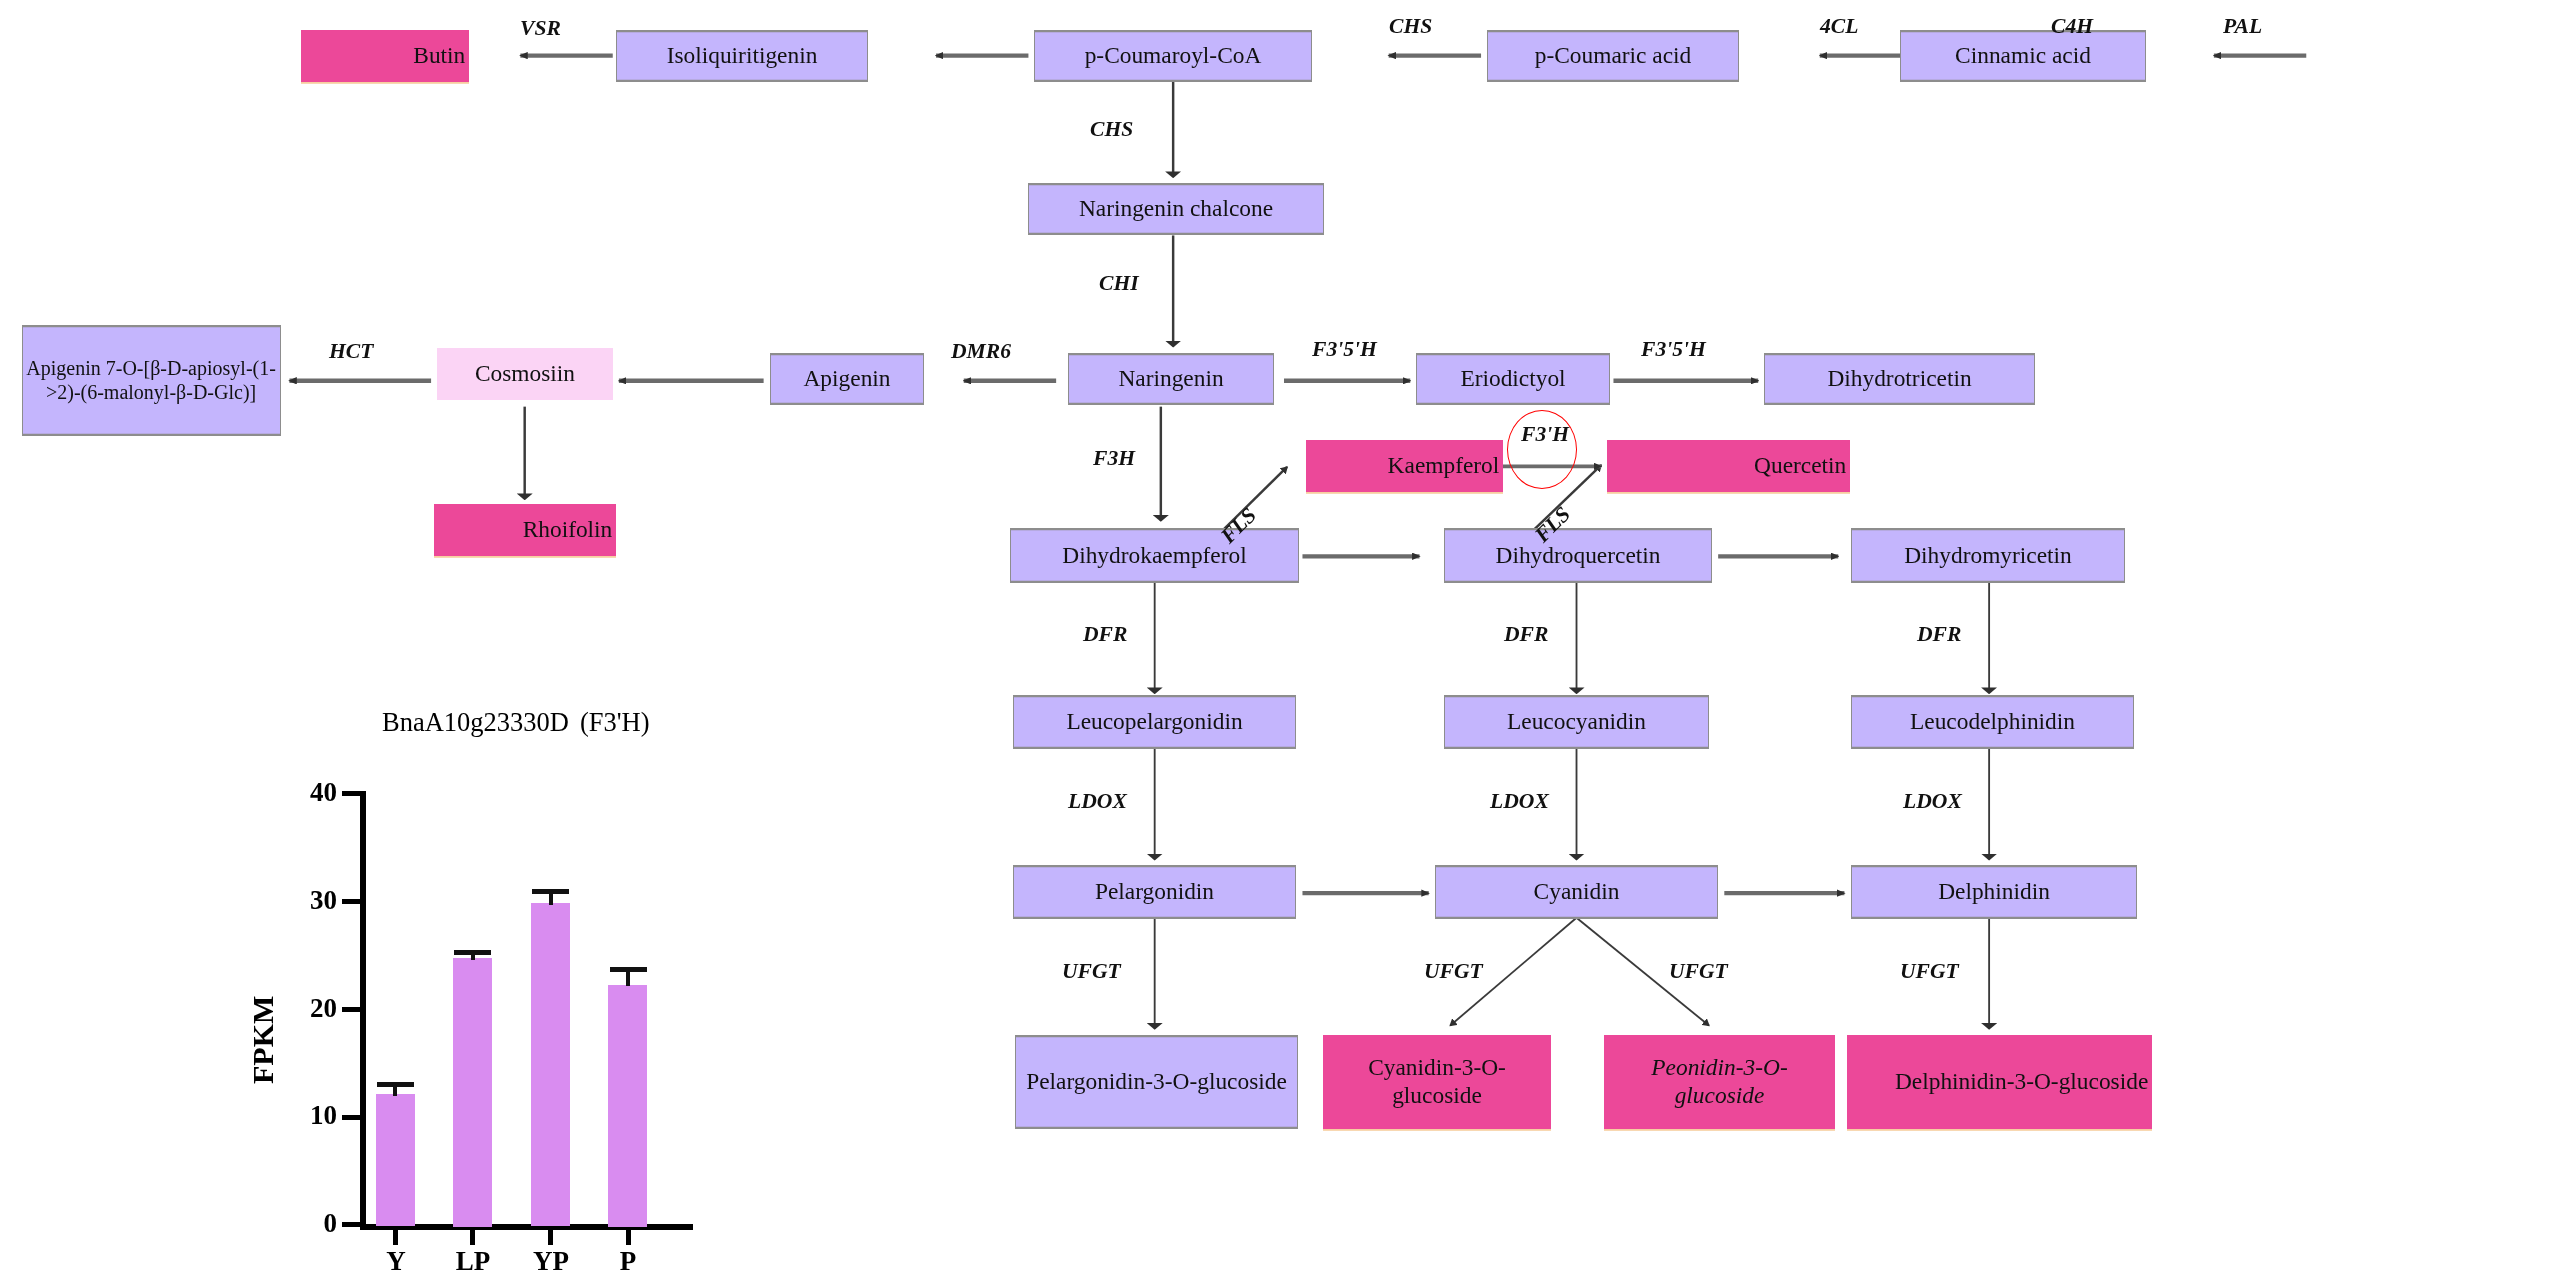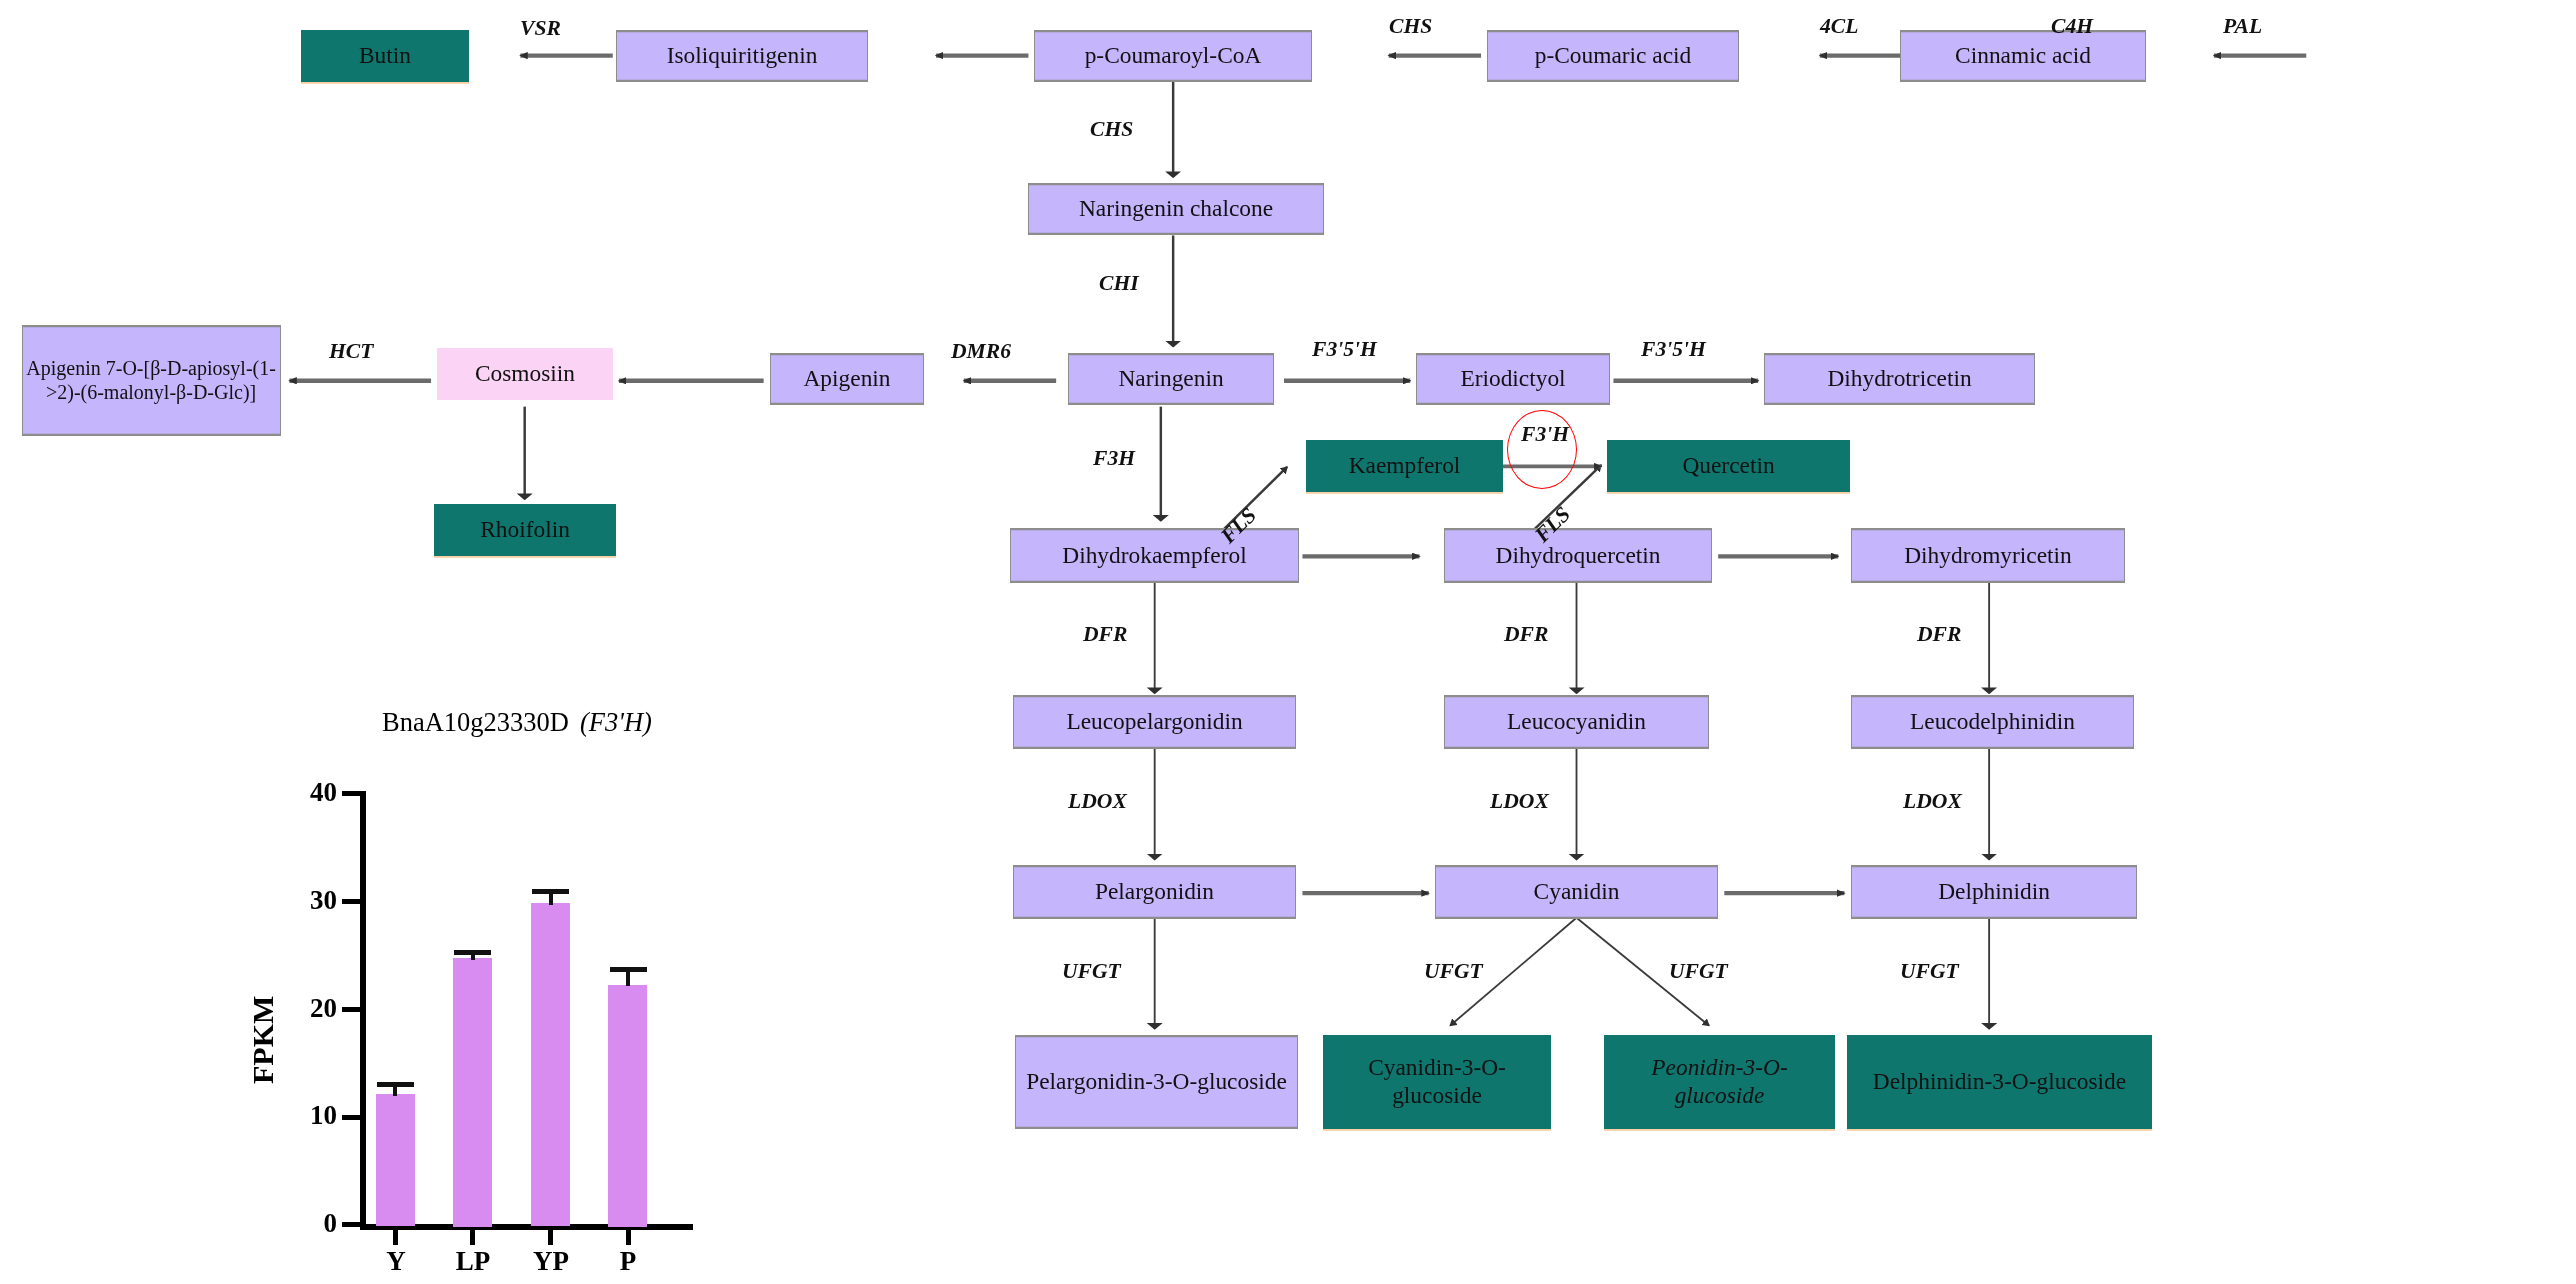--- a/index.html
+++ b/index.html
@@ -17,23 +17,24 @@
     font-family:"Liberation Serif", serif;
     color:#111;
     padding:1.2px 3.7px;
   }
   .node.plain{
     background:#c4b5fd;
     border:1.2px solid #8d8d8d;
     box-shadow:0 1.2px 0 0 #8d8d8d inset, 0 -1.2px 0 0 #8d8d8d inset;
   }
   .node.purple{
-    background:#0f766e;
+    background:#ec4899;
     border:none;
     box-shadow:0 1.8px 0 0 #f7cfa0;
+    justify-content:flex-end;
   }
   .node.pink{
     background:#fbd4f5;
     border:none;
   }
 
   
   .svg-layer{position:absolute;left:0;top:0;width:2576px;height:1285px;pointer-events:none;}
 
   
@@ -54,21 +55,21 @@
     background:transparent;
   }
 
   
   #chart{position:absolute;}
   .chart-title{
     position:absolute;
     font-family:"Liberation Serif", serif;
     white-space:nowrap;
   }
-  .chart-title .italic{font-style:italic;}
+  .chart-title .italic{}
   .ylabel{
     position:absolute;
     font-family:"Liberation Serif", serif;
     font-weight:700;
     transform:rotate(-90deg);
     transform-origin:left top;
     white-space:nowrap;
   }
   .ytick{
     position:absolute;

